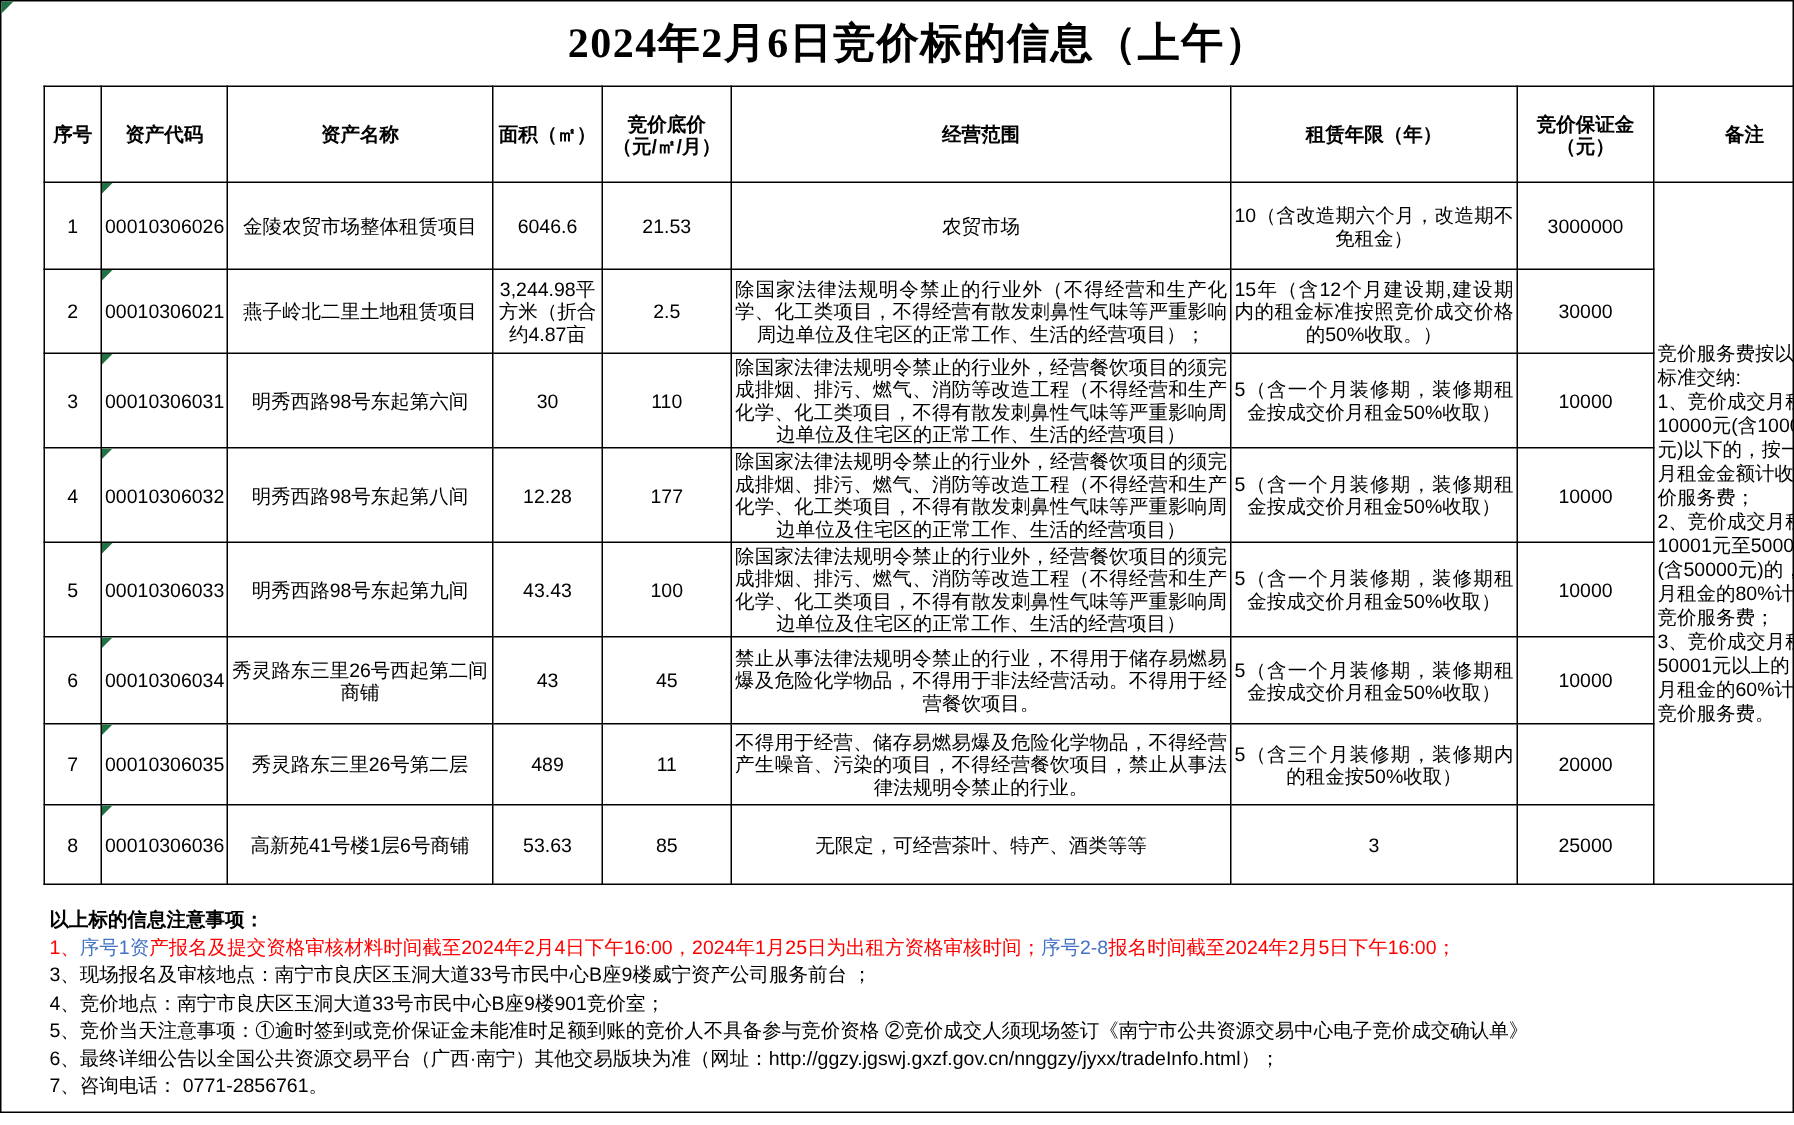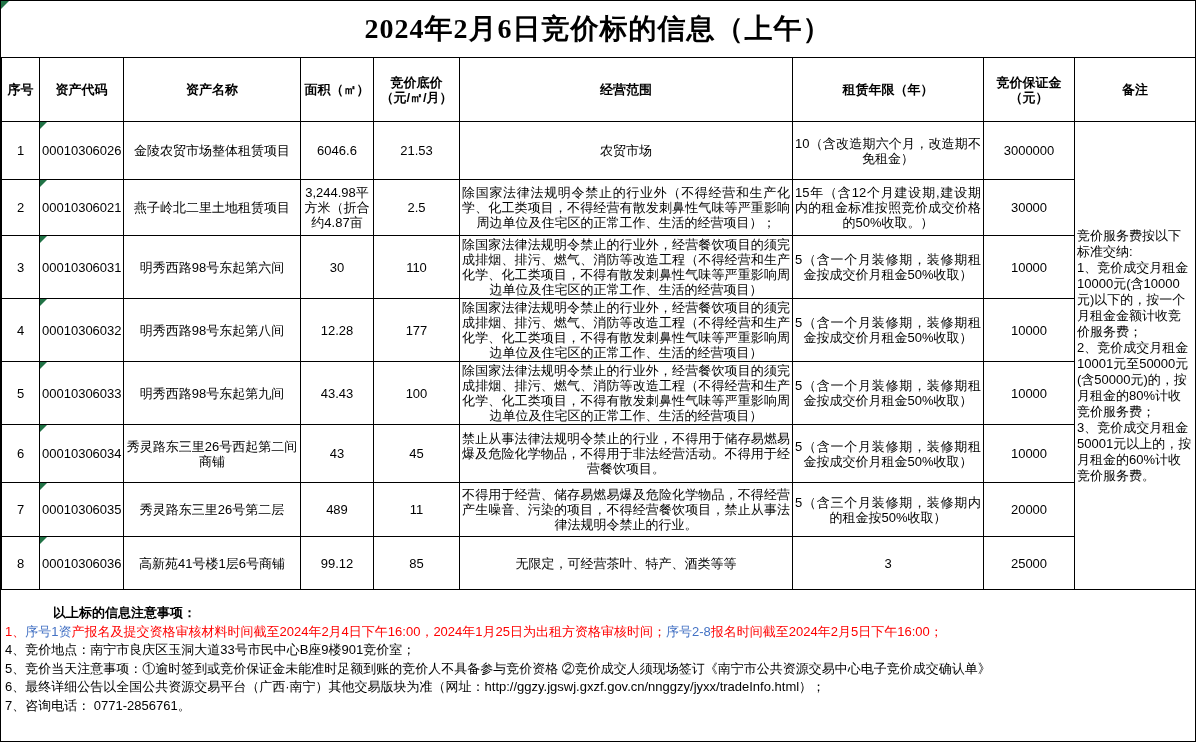--- a/index.html
+++ b/index.html
@@ -13,20 +13,21 @@
   body{
     width:1196px;height:750px;
     font-family:"Liberation Sans", sans-serif;
     color:#000;
     position:relative;
   }
   .sheet{
     position:absolute;top:0;left:0;
     width:1196px;height:742px;
     border:1px solid var(--line);
+    padding-left:28px;
   }
   
   .title-row{
     position:relative;
     height:56px;
     display:flex;align-items:center;justify-content:center;
   }
   .title-row h1{
     font-family:"Liberation Serif", serif;
     font-size:28px;font-weight:bold;letter-spacing:1px;
@@ -67,21 +68,21 @@
     border-top:8px solid var(--tri);
     border-right:8px solid transparent;
     z-index:5;
   }
   
   .notes{
     padding:14px 4px 0 4px;
     font-size:13px;
     line-height:18.5px;
   }
-  .notes .heading{font-weight:bold;margin-left:48px;}
+  .notes .heading{font-weight:bold;}
   .red{color:var(--red);}
   .blue{color:var(--blue);}
 </style>
 </head>
 <body>
 
 <div class="sheet">
   <span class="tri-page"></span>
 
   <div class="title-row">
@@ -185,30 +186,31 @@
         <td>489</td>
         <td>11</td>
         <td class="just">不得用于经营、储存易燃易爆及危险化学物品，不得经营产生噪音、污染的项目，不得经营餐饮项目，禁止从事法律法规明令禁止的行业。</td>
         <td class="just">5（含三个月装修期，装修期内的租金按50%收取）</td>
         <td>20000</td>
       </tr>
       <tr style="height:53px">
         <td>8</td>
         <td><span class="tri"></span><span>00010306036</span></td>
         <td>高新苑41号楼1层6号商铺</td>
-        <td>99.12</td>
+        <td>53.63</td>
         <td>85</td>
         <td>无限定，可经营茶叶、特产、酒类等等</td>
         <td>3</td>
         <td>25000</td>
       </tr>
     </tbody>
   </table>
 
   <div class="notes">
     <div class="heading">以上标的信息注意事项：</div>
     <div><span class="red">1、</span><span class="blue">序号1资</span><span class="red">产报名及提交资格审核材料时间截至2024年2月4日下午16:00，2024年1月25日为出租方资格审核时间；</span><span class="blue">序号2-8</span><span class="red">报名时间截至2024年2月5日下午16:00；</span></div>
+    <div>3、现场报名及审核地点：南宁市良庆区玉洞大道33号市民中心B座9楼威宁资产公司服务前台 ；</div>
     <div>4、竞价地点：南宁市良庆区玉洞大道33号市民中心B座9楼901竞价室；</div>
     <div>5、竞价当天注意事项：①逾时签到或竞价保证金未能准时足额到账的竞价人不具备参与竞价资格 ②竞价成交人须现场签订《南宁市公共资源交易中心电子竞价成交确认单》</div>
     <div>6、最终详细公告以全国公共资源交易平台（广西·南宁）其他交易版块为准（网址：http://ggzy.jgswj.gxzf.gov.cn/nnggzy/jyxx/tradeInfo.html）；</div>
     <div>7、咨询电话： 0771-2856761。</div>
   </div>
 </div>
 
 </body></html>

